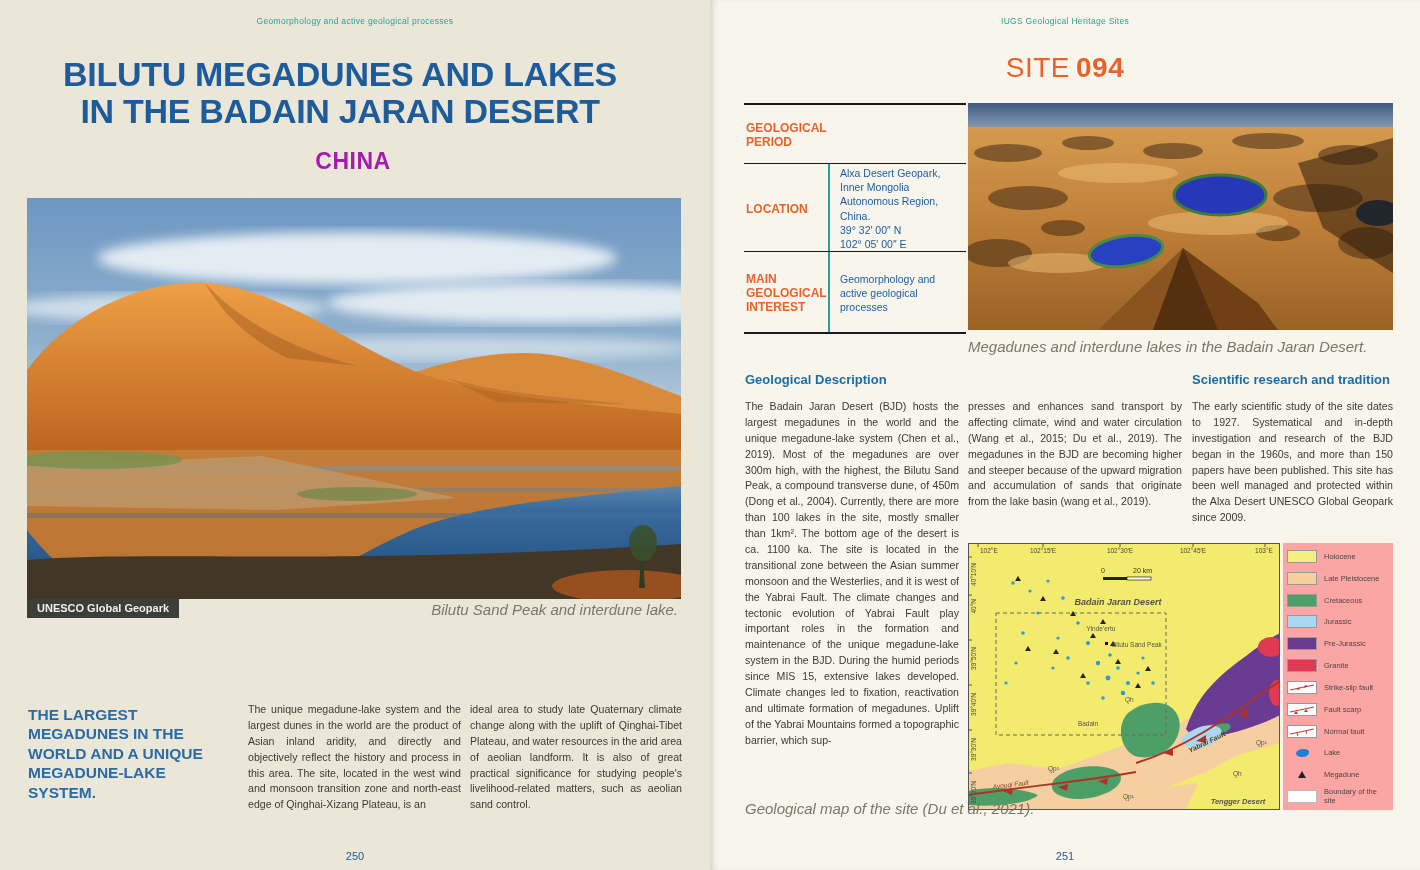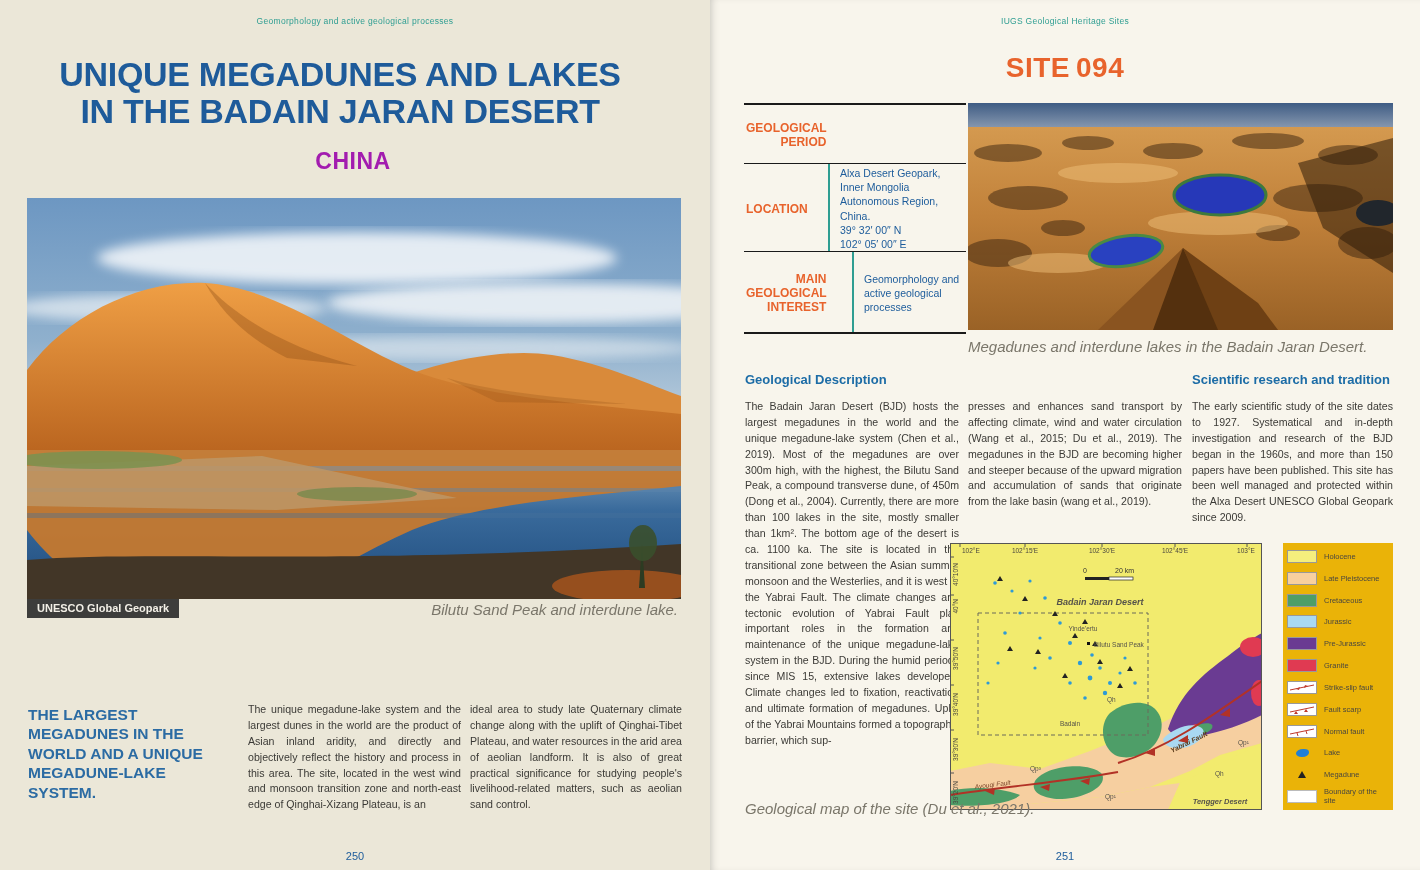--- a/index.html
+++ b/index.html
@@ -23,62 +23,62 @@
   .pullquote{position:absolute;left:0;top:3px;width:200px;color:#2b6ba3;
     font-weight:bold;font-size:15.5px;line-height:1.25;}
   .body-col{font-size:10.6px;color:#3b3a36;text-align:justify;line-height:1.5;}
   .intro-col1{position:absolute;left:220px;top:0;width:213px;}
   .intro-col2{position:absolute;left:442px;top:0;width:212px;}
   .pageno{position:absolute;bottom:8px;width:100%;text-align:center;
     color:#1d5c9b;font-size:11px;}
   
   .site-label{position:absolute;top:52px;width:100%;text-align:center;color:#e8632c;
     font-size:28px;letter-spacing:.5px;}
-  .site-label .w{font-weight:bold;}
+  .site-label .w{font-weight:normal;}
   .site-label .n{font-weight:bold;margin-left:6px;}
   .info-table{position:absolute;left:34px;top:103px;width:222px;height:227px;
     border-top:2px solid #1a1a1a;border-bottom:2px solid #1a1a1a;}
   .info-row{position:relative;display:flex;border-bottom:1.5px solid #1a1a1a;}
-  .info-row:last-child{border-bottom:none;gap:24px;}
+  .info-row:last-child{border-bottom:none;}
   .info-row .lbl{width:78px;flex:0 0 78px;color:#e8632c;font-weight:bold;font-size:12px;
-    line-height:1.15;padding:10px 4px 6px 2px;display:flex;align-items:center;text-align:right;}
+    line-height:1.15;padding:10px 4px 6px 2px;display:flex;align-items:center;}
   .info-row .val{flex:1;border-left:2px solid #2f9e92;color:#1d5c9b;font-size:10.5px;
     line-height:1.35;padding:10px 2px 8px 10px;display:flex;align-items:center;white-space:pre-line;}
   .r1{height:58px;} .r2{height:87px;} .r3{height:80px;}
   .photo-right{position:absolute;left:258px;top:103px;width:425px;height:227px;overflow:hidden;}
   .caption-right{position:absolute;left:258px;top:338px;}
   .sec-head{position:absolute;color:#1c6ca6;font-weight:bold;font-size:13px;}
   .gd-head{left:35px;top:372px;}
   .sr-head{left:482px;top:372px;}
   .gd-col1{position:absolute;left:35px;top:399px;width:214px;}
   .gd-col2{position:absolute;left:258px;top:399px;width:214px;}
   .sr-text{position:absolute;left:482px;top:399px;width:201px;}
-  .map-wrap{position:absolute;left:240px;top:543px;width:259px;height:267px;}
-  .legend{position:absolute;left:573px;top:543px;width:110px;height:267px;background:#eab308;
+  .map-wrap{position:absolute;left:258px;top:543px;width:259px;height:267px;}
+  .legend{position:absolute;left:573px;top:543px;width:110px;height:267px;background:#fca5a5;
     display:flex;flex-direction:column;justify-content:space-between;padding:6px 4px;box-sizing:border-box;}
   .leg-row{display:flex;align-items:center;height:15px;}
   .leg-swatch{width:30px;height:13px;border:.5px solid #999;flex:0 0 30px;box-sizing:border-box;background:#fff;}
   .leg-sym{width:30px;height:13px;flex:0 0 30px;display:flex;align-items:center;justify-content:center;}
   .leg-label{font-size:7.5px;color:#4a473f;margin-left:7px;}
   .lake-blob{width:13px;height:8px;background:#1f7fd6;border-radius:60% 40% 55% 45%;}
   .tri{width:0;height:0;border-left:4px solid transparent;border-right:4px solid transparent;
     border-bottom:7px solid #222;}
   .map-caption{position:absolute;left:35px;top:800px;}
   svg text{font-family:"Liberation Sans",sans-serif;}
 </style>
 </head>
 <body>
 
 <div class="spread">
 
   <section class="page page-left">
     <div class="running-head">Geomorphology and active geological processes</div>
 
     <div class="title">
-      <div>UNIQUE MEGADUNES AND LAKES</div>
+      <div>BILUTU MEGADUNES AND LAKES</div>
       <div>IN THE BADAIN JARAN DESERT</div>
     </div>
     <div class="country">CHINA</div>
 
     <div class="photo-left">
       <svg width="654" height="401" viewBox="0 0 654 401">
         <defs>
           <linearGradient id="sky" x1="0" y1="0" x2="0" y2="1">
             <stop offset="0" stop-color="#6d97c2"></stop>
               <stop offset="0.55" stop-color="#8fb0cd"></stop>

